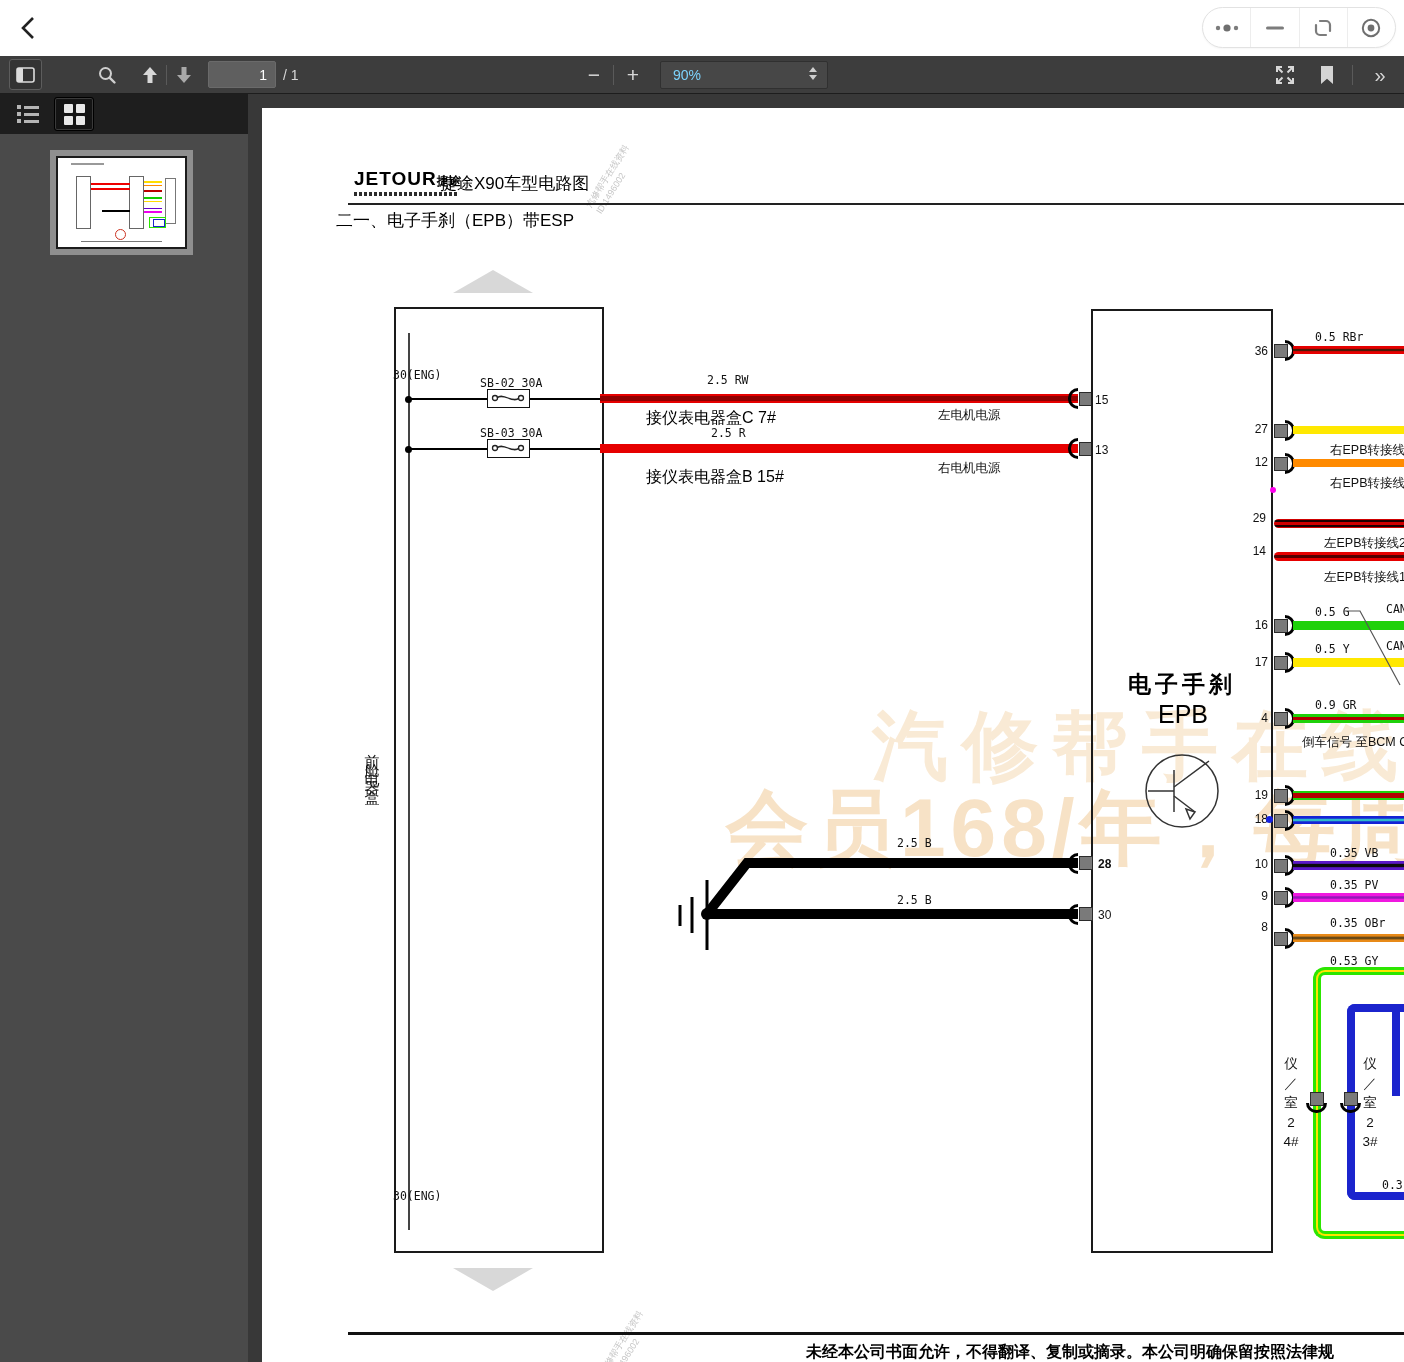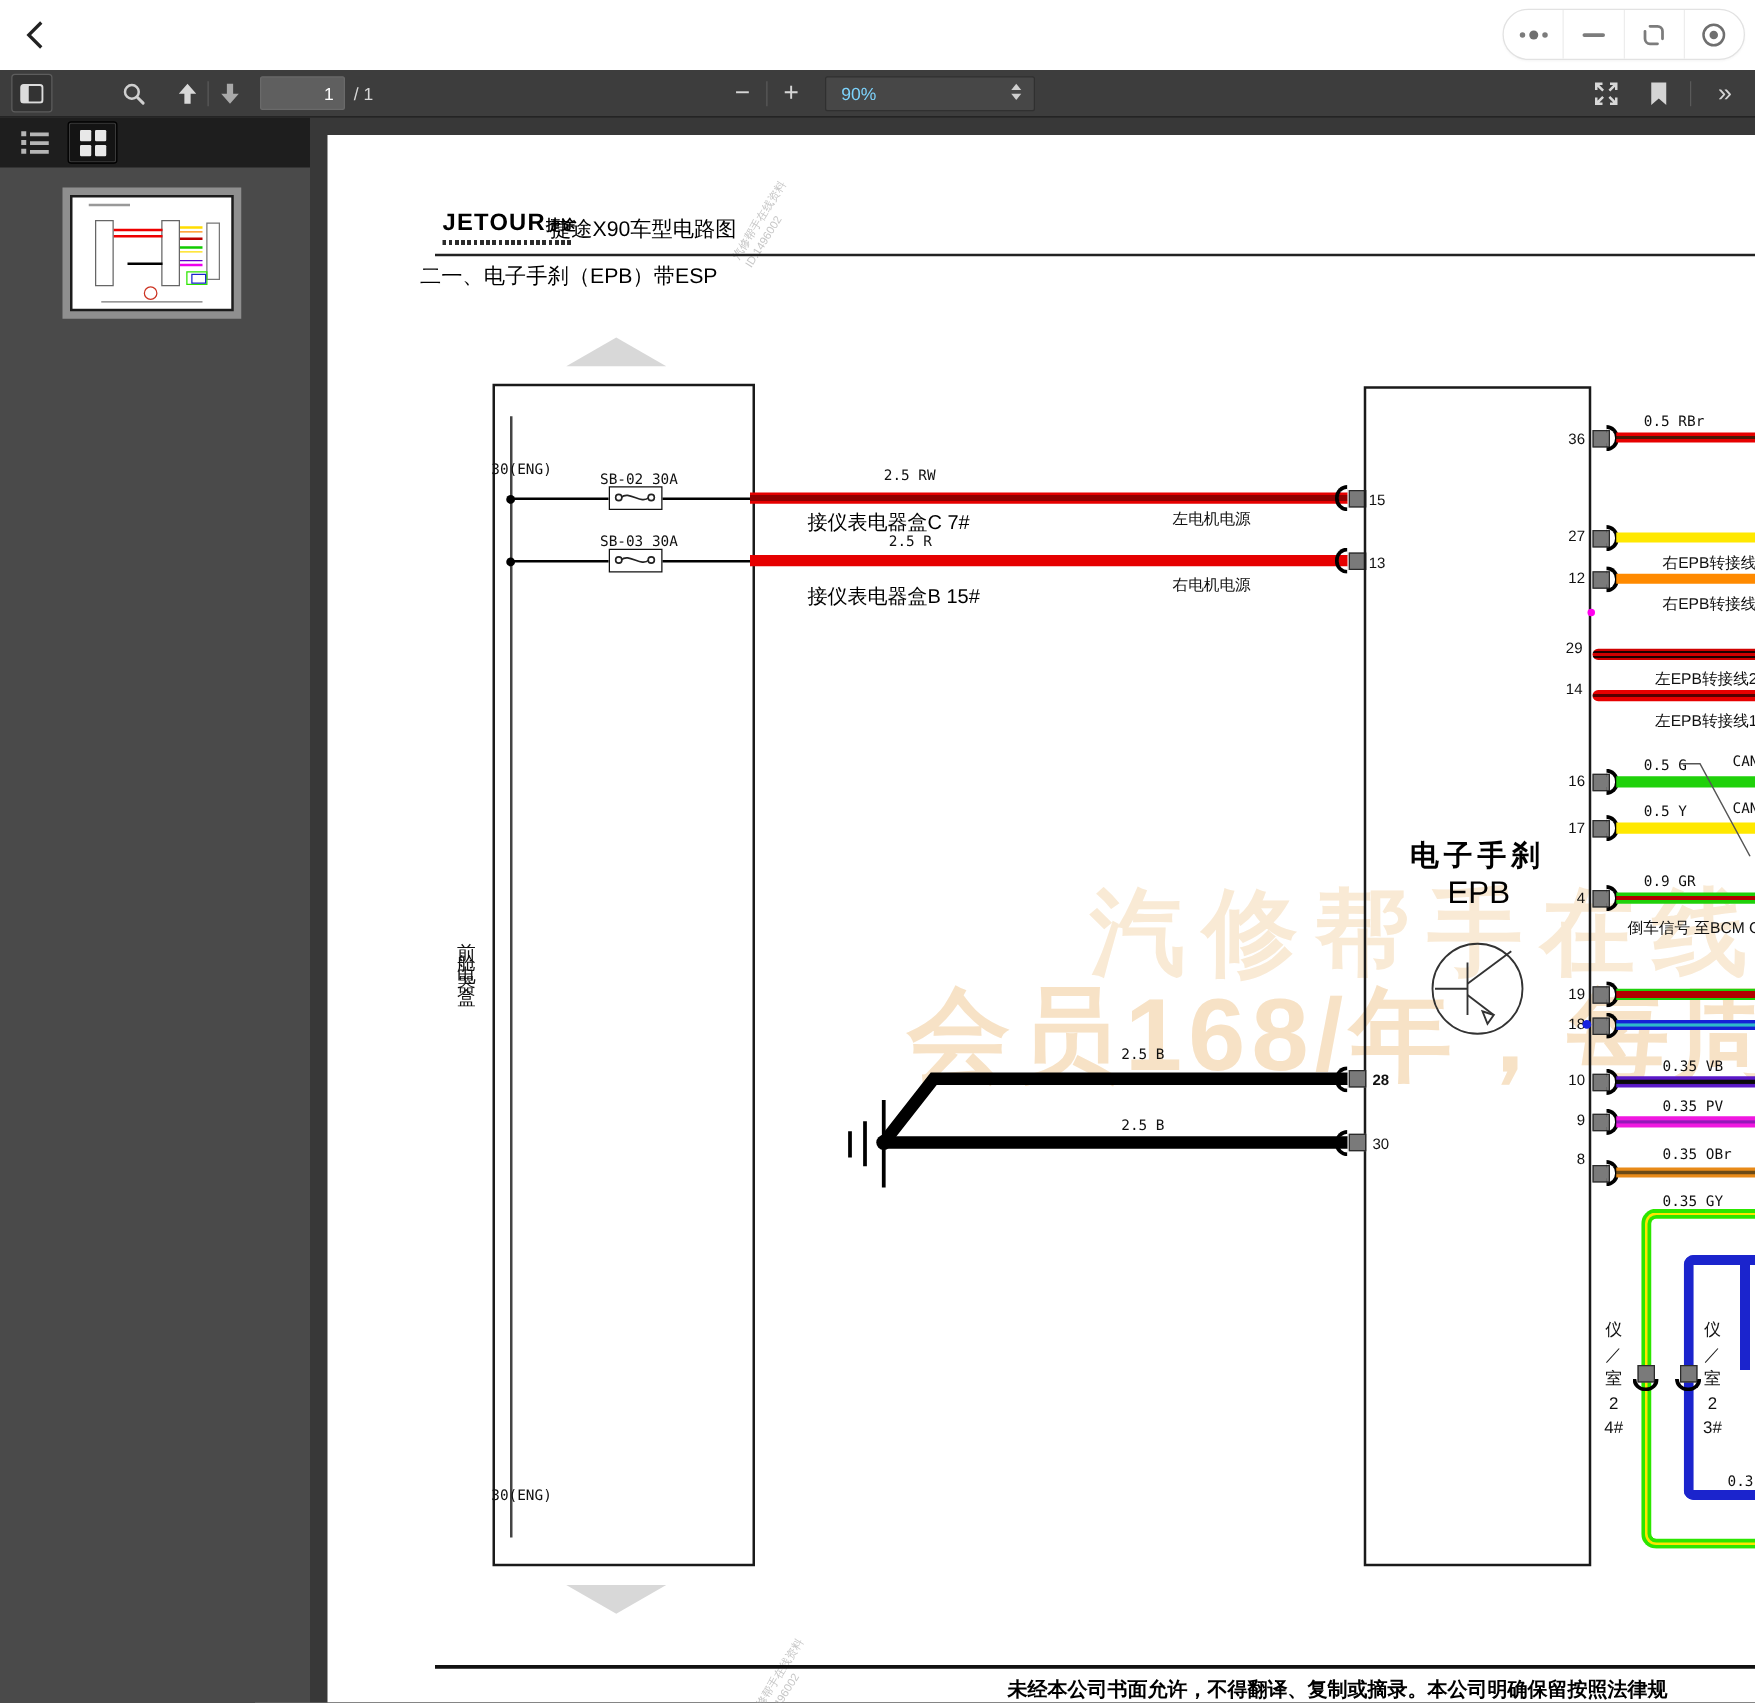--- a/index.html
+++ b/index.html
@@ -398,21 +398,21 @@
     <span class="arc arc-r" style="left:1023px;top:779px;"></span>
     <div class="wire w-pv" style="left:1031px;top:785px;width:114px;"></div>
     <div class="pno" style="left:980px;top:781px;">9</div>
     <div class="spec" style="left:1068px;top:770px;">0.35 PV</div>
 
     <div class="psq" style="left:1012px;top:824px;"></div>
     <span class="arc arc-r" style="left:1023px;top:820px;"></span>
     <div class="wire w-obr" style="left:1031px;top:826px;width:114px;height:8px;"></div>
     <div class="pno" style="left:980px;top:812px;">8</div>
     <div class="spec" style="left:1068px;top:808px;">0.35 OBr</div>
-    <div class="spec" style="left:1068px;top:846px;">0.35 GY</div>
+    <div class="spec" style="left:1068px;top:846px;">0.53 GY</div>
 
     <div class="abs" style="left:1051px;top:859px;width:100px;height:272px;border:8px solid #2ce600;border-right:none;border-radius:12px 0 0 12px;"></div>
     <div class="abs" style="left:1054px;top:862px;width:97px;height:266px;border:2px solid #ffe400;border-right:none;border-radius:9px 0 0 9px;"></div>
 
     <div class="abs" style="left:1085px;top:896px;width:66px;height:196px;border:8px solid #1b24cd;border-right:none;border-radius:8px 0 0 8px;"></div>
     <div class="abs" style="left:1130px;top:896px;width:8px;height:92px;background:#1b24cd;"></div>
 
     <div class="psq" style="left:1048px;top:984px;"></div>
     <span class="arc arc-u" style="left:1044px;top:995px;"></span>
     <div class="psq" style="left:1082px;top:984px;"></div>

